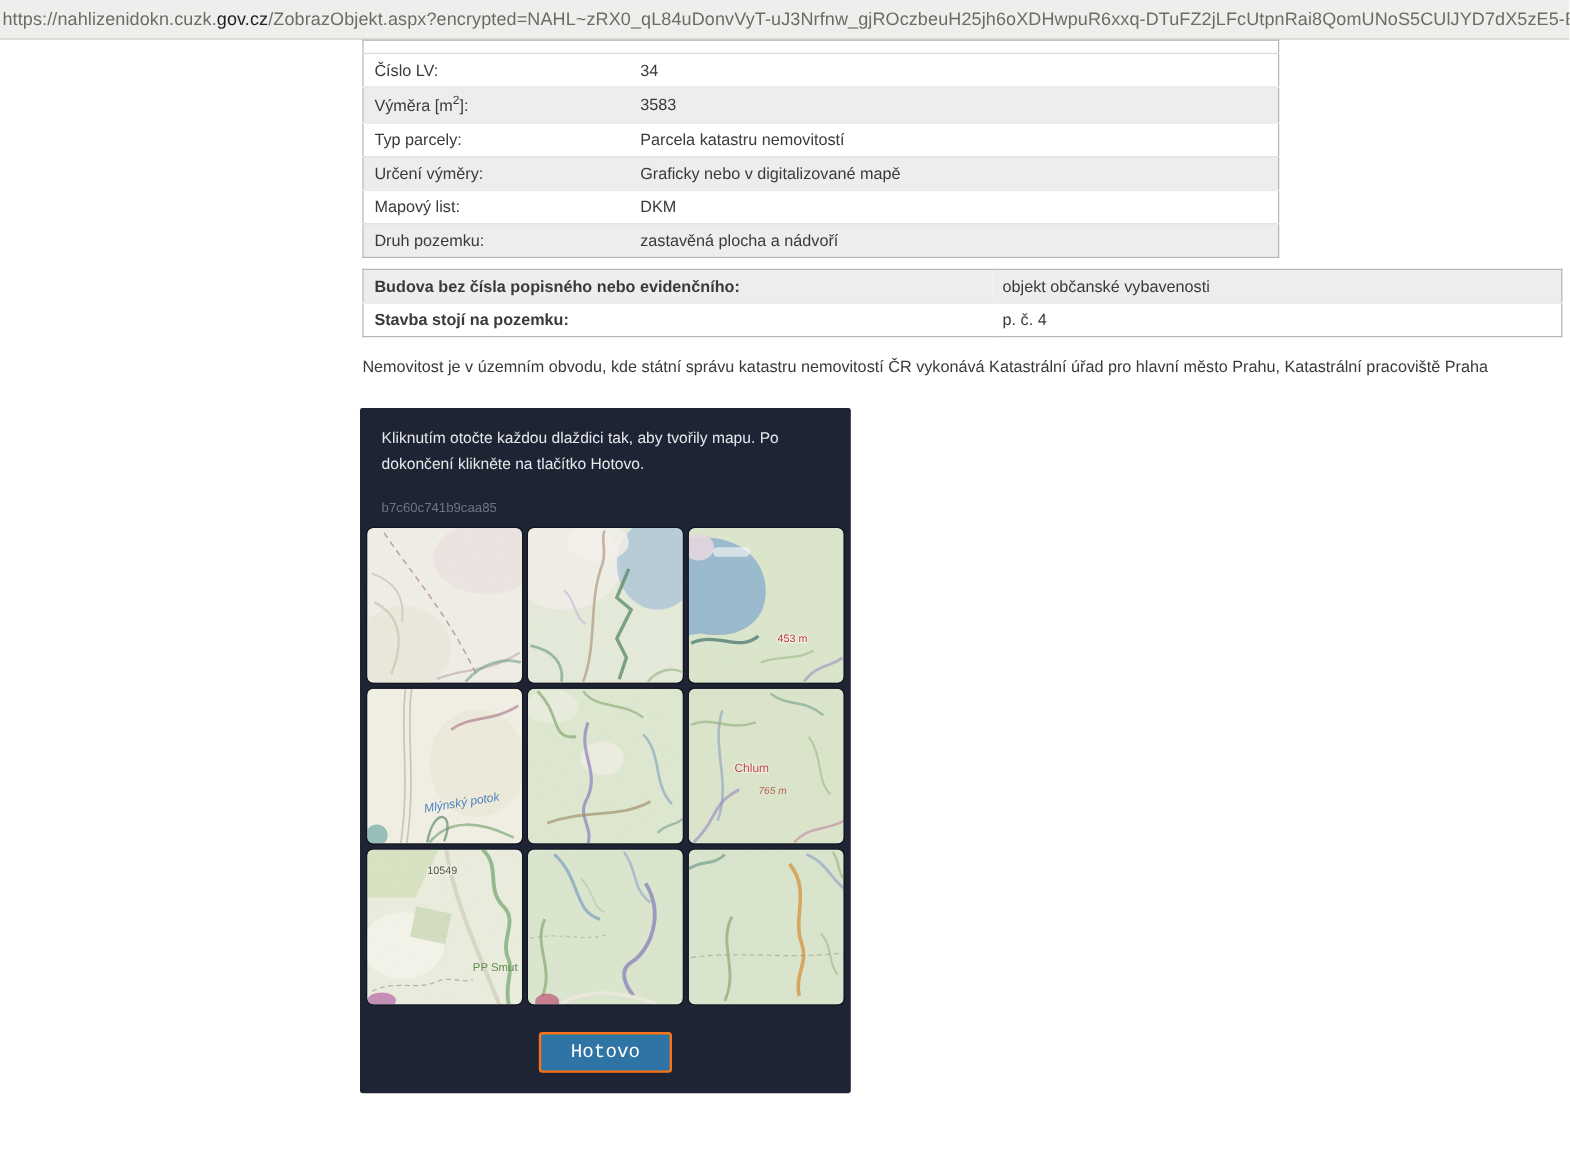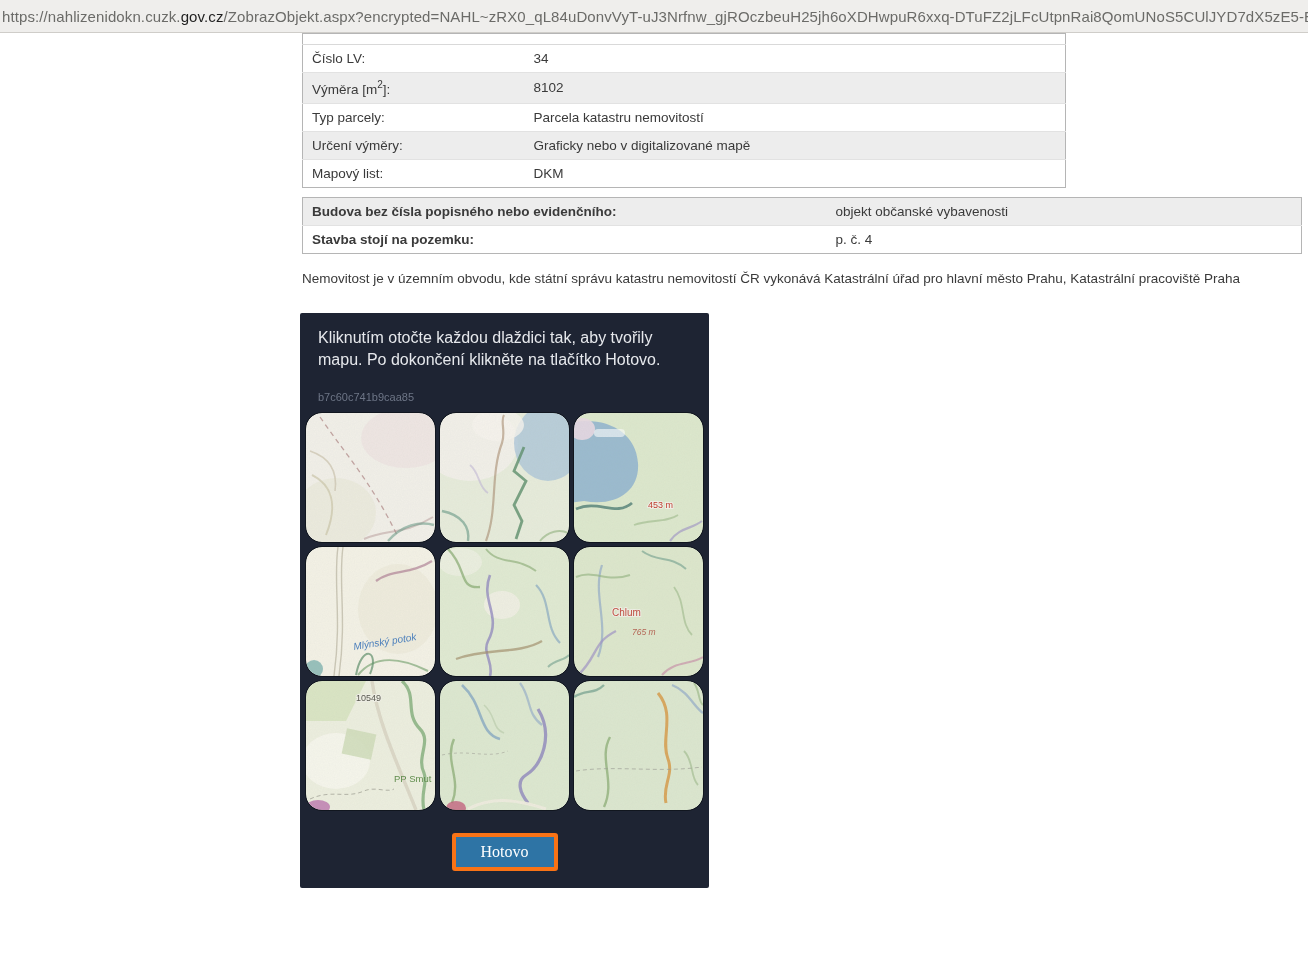--- a/index.html
+++ b/index.html
@@ -29,31 +29,31 @@
   .tbl-building tr:nth-child(odd) { background: #ededed; }
   .tbl-building tr:nth-child(even) { background: #ffffff; }
 
   h2.section { font-size: 15.5px; font-weight: bold; color: #1f5e94; margin: 31px 0 9px 302px; }
 
   p.note { font-size: 13.5px; color: #3a3a3a; margin: 17px 0 0 302px; white-space: nowrap; }
 
   
   .captcha { width: 409px; margin: 27px 0 0 300px; background: #1e2433; border-radius: 2px; }
   .captcha-head { padding: 14px 18px 6px 18px; }
-  .captcha-instruction { color: #e6e8ec; font-size: 16px; line-height: 22px; max-width: 362px; }
+  .captcha-instruction { color: #e6e8ec; font-size: 13px; line-height: 22px; max-width: 362px; }
   .captcha-code { color: #6d7586; font-size: 11px; margin-top: 20px; }
   .captcha-grid { display: grid; grid-template-columns: repeat(3, 129px);
     grid-auto-rows: 129px; gap: 5px; padding: 4px 5px 0 5px; justify-content: center; }
-  .tile { width: 129px; height: 129px; border-radius: 16px; overflow: hidden;
+  .tile { width: 129px; height: 129px; border-radius: 5px; overflow: hidden;
     cursor: pointer; background: #e8ecdf; outline: 1px solid #11161f; }
   .tile svg { display: block; }
   .captcha-footer { text-align: center; padding: 23px 0 17px 0; }
-  .done-btn { background: #2e74a5; color: #ffffff; border: 4px solid #f97316;
+  .done-btn { background: #2e74a5; color: #ffffff; border: 2px solid #f97316;
     border-radius: 3px; font-size: 16px; padding: 6px 25px; cursor: pointer;
-    font-family: Liberation Serif, serif; }
+    font-family: Liberation Mono, monospace; }
   .tile text { font-family: "Liberation Sans", sans-serif; }
 </style>
 </head>
 <body>
 
 <svg width="0" height="0" style="position:absolute" aria-hidden="true">
   <defs>
     <filter id="grain" x="0" y="0" width="100%" height="100%">
       <feTurbulence type="fractalNoise" baseFrequency="0.85" numOctaves="2" result="n"></feTurbulence>
       <feColorMatrix in="n" type="matrix" values="0 0 0 0 0.38  0 0 0 0 0.40  0 0 0 0 0.36  0 0 0 0.55 0"></feColorMatrix>
@@ -72,33 +72,37 @@
         <tr class="partial">
           <td class="lbl"></td>
           <td></td>
         </tr>
     <tr>
       <td class="lbl">Číslo LV:</td>
       <td>34</td>
     </tr>
     <tr>
       <td class="lbl"><span>Výměra [m</span><sup>2</sup><span>]:</span></td>
-      <td>8102</td>
+      <td>3583</td>
     </tr>
     <tr>
       <td class="lbl">Typ parcely:</td>
       <td>Parcela katastru nemovitostí</td>
     </tr>
     <tr>
       <td class="lbl">Určení výměry:</td>
       <td>Graficky nebo v digitalizované mapě</td>
     </tr>
     <tr>
       <td class="lbl">Mapový list:</td>
       <td>DKM</td>
+    </tr>
+    <tr>
+      <td class="lbl">Druh pozemku:</td>
+      <td>zastavěná plocha a nádvoří</td>
     </tr>
   </tbody>
     </table>
 
 
   <table class="tbl tbl-building">
     <tbody>
         <tr>
       <td class="lbl">Budova bez čísla popisného nebo evidenčního:</td>
       <td>objekt občanské vybavenosti</td>

